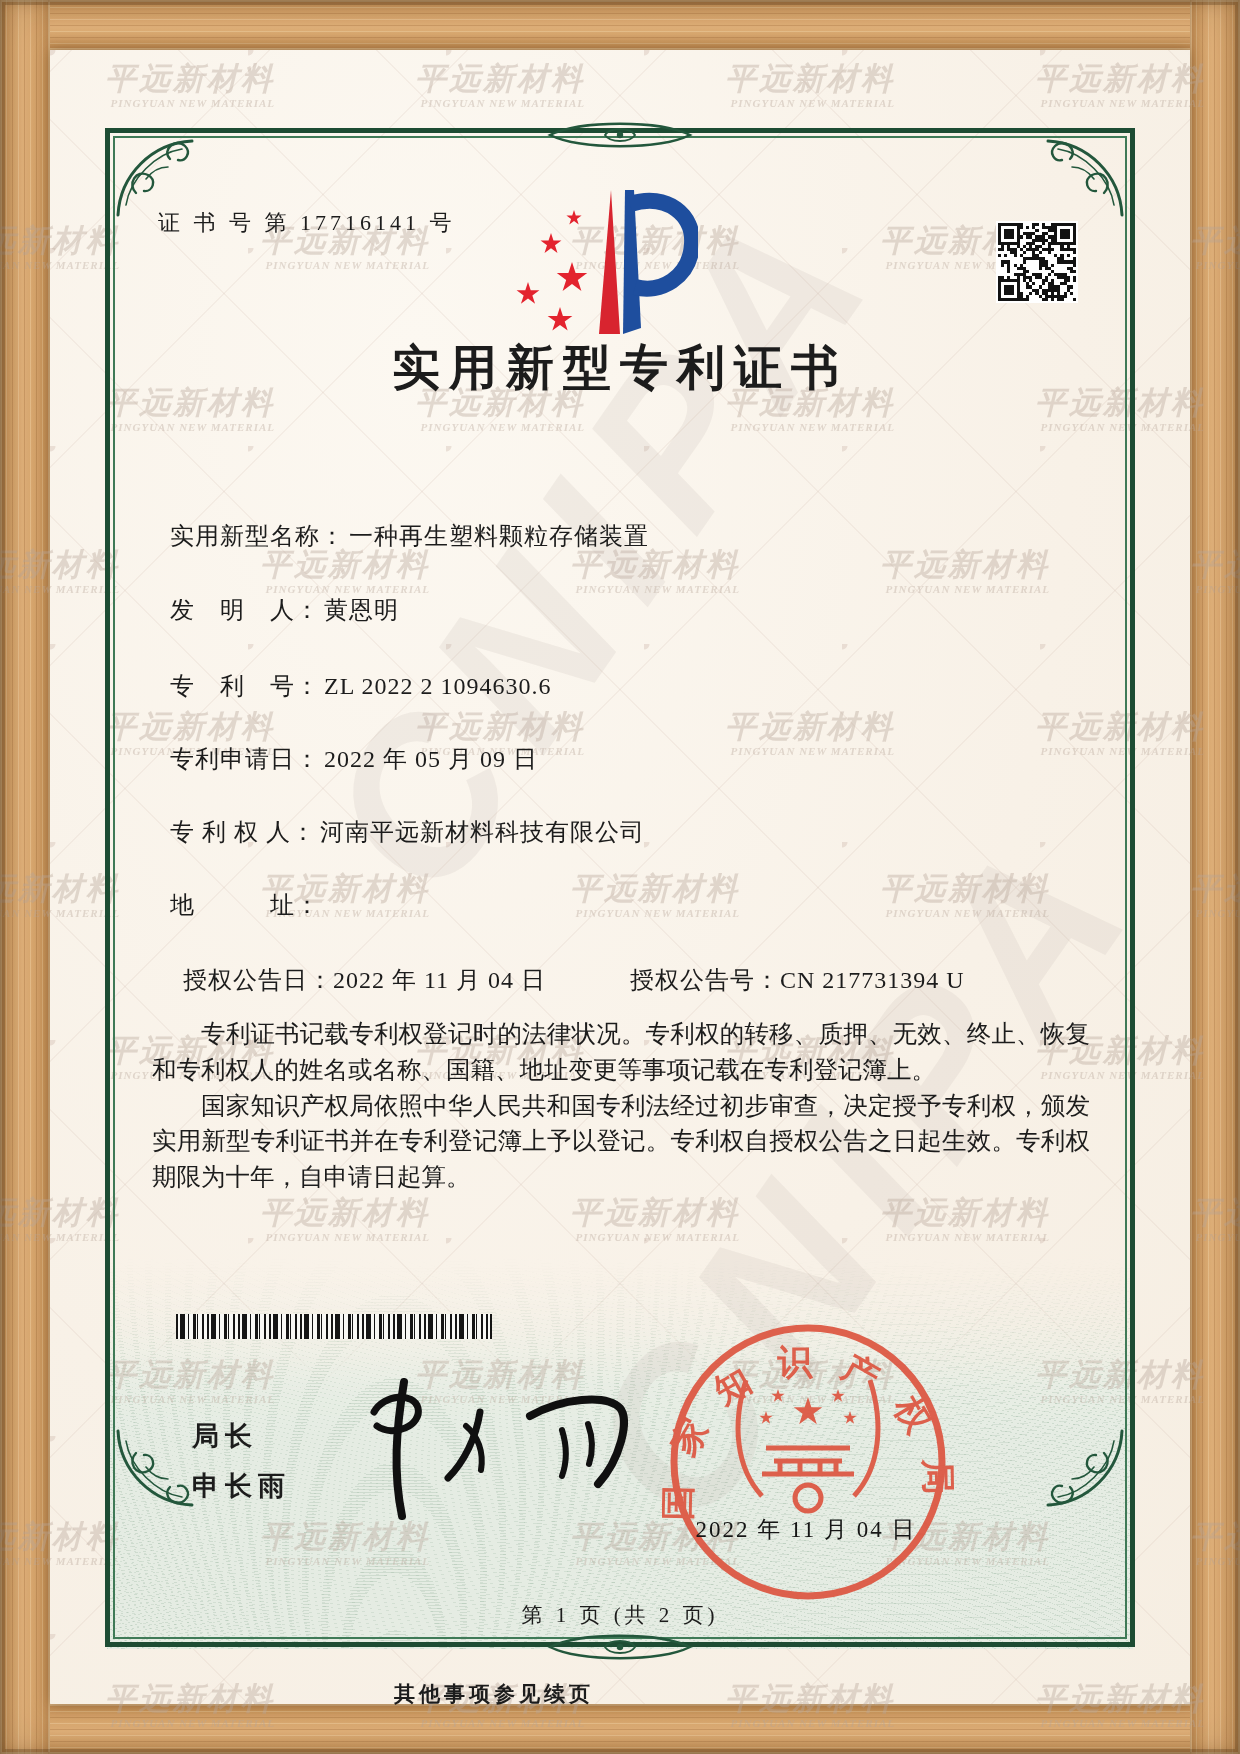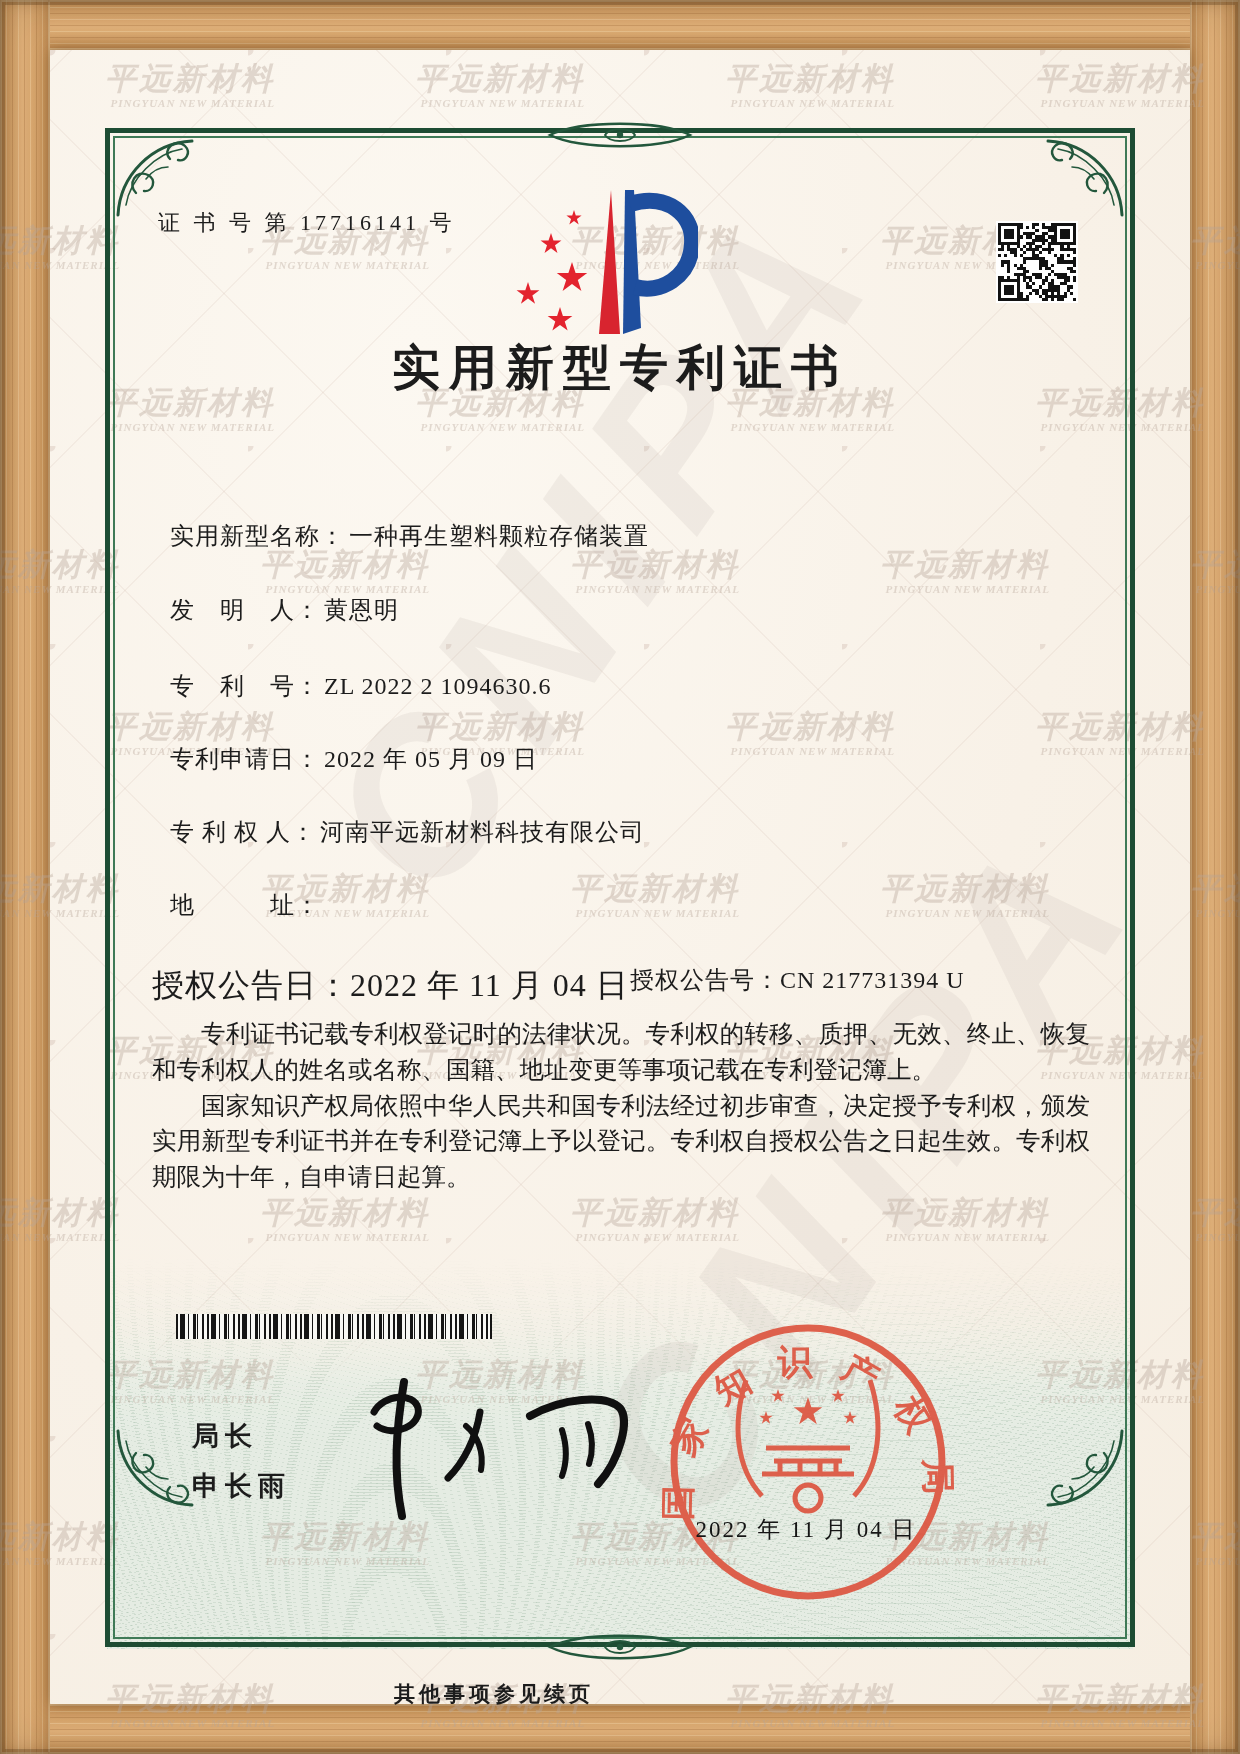--- a/index.html
+++ b/index.html
@@ -78,21 +78,21 @@
   .field{left:170px;font-size:24px;letter-spacing:1px;white-space:nowrap;}
   .field .lbl{margin-right:4px;}
   #field-0{top:520px;}
   #field-1{top:594px;}
   #field-2{top:670px;}
   #field-3{top:743px;}
   #field-4{top:816px;}
   #field-5{top:889px;white-space:normal;font-family:Liberation Serif, serif;}
   #field-5 .row{display:flex;}
   #field-5 .val{width:655px;line-height:35px;}
-  #grant-date{left:152px;top:964px;font-size:32px;letter-spacing:1px;white-space:nowrap;}
+  #grant-date{left:183px;top:964px;font-size:24px;letter-spacing:1px;white-space:nowrap;}
   #grant-no{left:630px;top:964px;font-size:24px;letter-spacing:1px;white-space:nowrap;}
   #body-text{left:152px;top:1016px;width:938px;font-size:24.5px;line-height:35.8px;text-align:justify;}
   #body-text p{margin:0;text-indent:2em;}
   #barcode{left:176px;top:1314px;width:316px;height:25px;
     background:repeating-linear-gradient(90deg,#151515 0 2px,#f8f8f5 2px 4px,#151515 4px 9px,#f8f8f5 9px 12px,#151515 12px 13px,#f8f8f5 13px 17px,#151515 17px 20px,#f8f8f5 20px 21px,#151515 21px 22px,#f8f8f5 22px 26px,#151515 26px 28px,#f8f8f5 28px 31px);}
   #director-title{left:192px;top:1418px;font-size:27px;font-weight:700;letter-spacing:6px;
     font-family:"Liberation Sans","DejaVu Sans",sans-serif;}
   #director-name{left:192px;top:1468px;font-size:27px;font-weight:700;letter-spacing:6px;
     font-family:"Liberation Sans","DejaVu Sans",sans-serif;}
   #signature{left:352px;top:1368px;width:300px;height:160px;}
@@ -1069,17 +1069,18 @@
       <path d="M112,145 h68"></path>
       <path d="M100,158 h92"></path>
       <path d="M118,145 v13 M138,145 v13 M158,145 v13 M174,145 v13"></path>
       <circle cx="146" cy="182" r="13"></circle>
       <path d="M84,64 C70,108 74,152 100,180"></path>
       <path d="M208,64 C222,108 218,152 192,180"></path>
     </g>
   </svg>
   <div class="abs" id="seal-date">2022 年 11 月 04 日</div>
 
+  <div class="abs" id="page-footer">第 1 页 (共 2 页)</div>
 </div>
 
 <div class="abs" id="continuation">其他事项参见续页</div>
 
 <div class="photo-edge"></div>
 
 </body></html>

